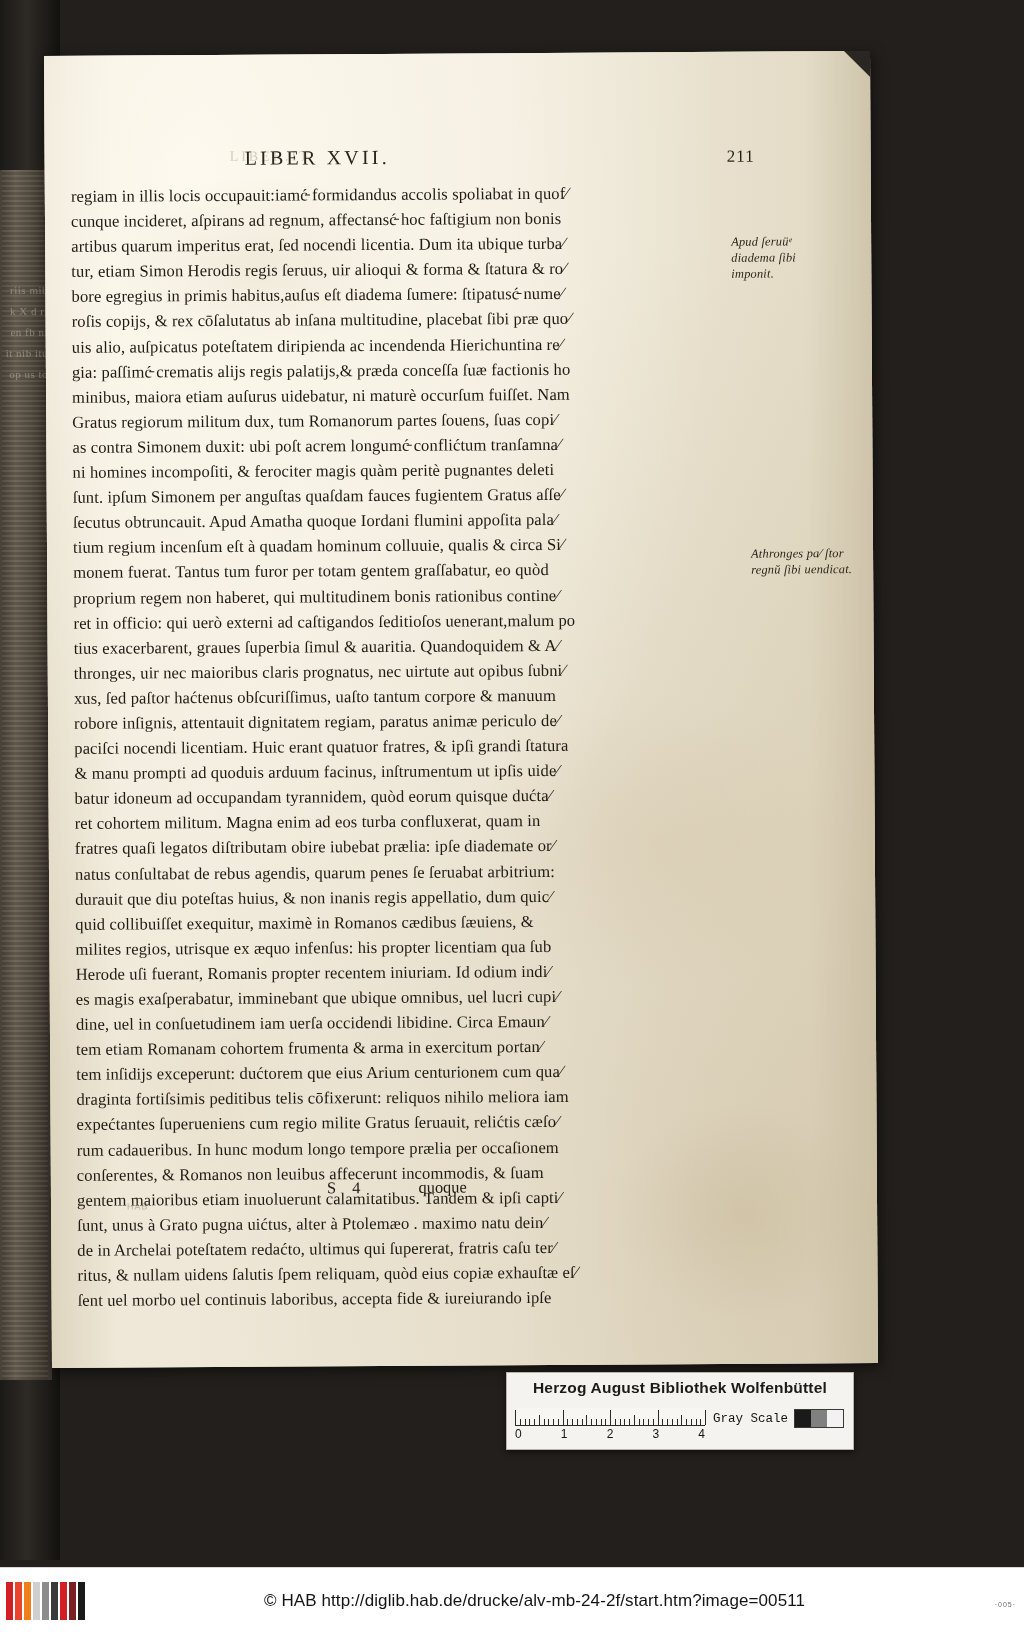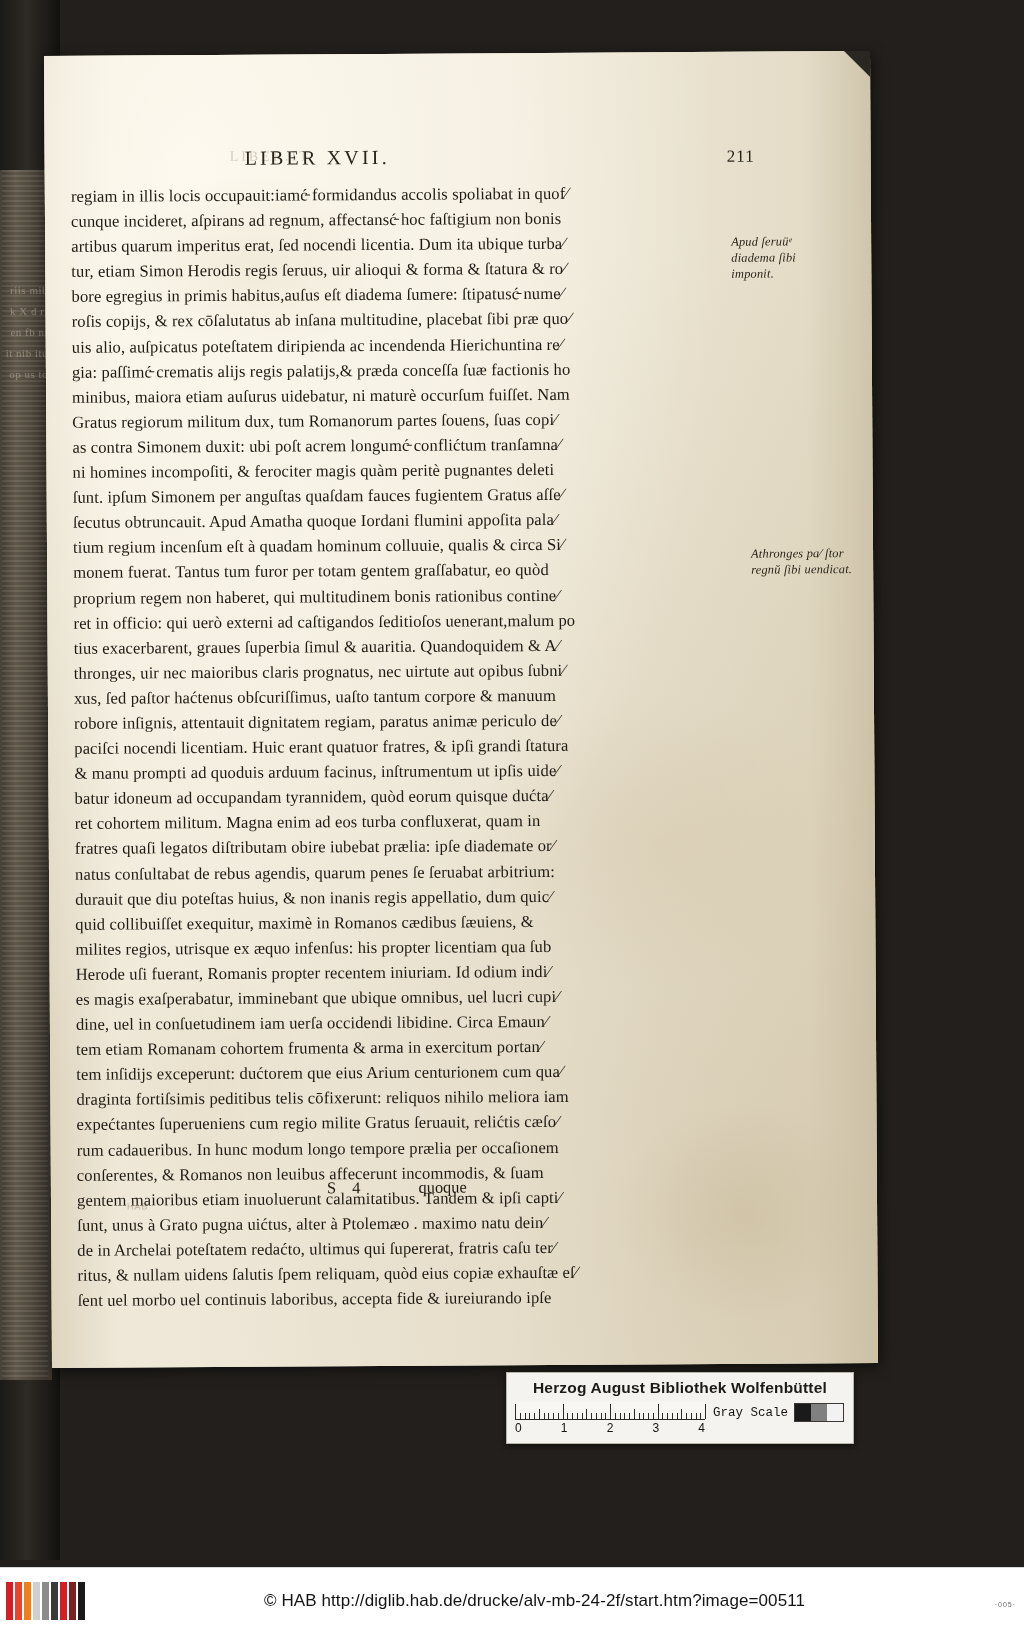--- a/index.html
+++ b/index.html
@@ -199,21 +199,21 @@
     box-shadow: 0 2px 6px rgba(0,0,0,.55);
     padding: 6px 0 8px;
     font-family: "Liberation Sans", sans-serif;
   }
   #target-title {
     text-align: center;
     font-size: 15.5px;
     font-weight: bold;
     color: #1d1b17;
     letter-spacing: .2px;
-    margin-bottom: 5px;
+    margin-bottom: 11px;
   }
   #target-body {
     display: flex;
     align-items: flex-start;
     padding: 0 8px;
     gap: 8px;
   }
   #ruler {
     width: 190px;
   }

